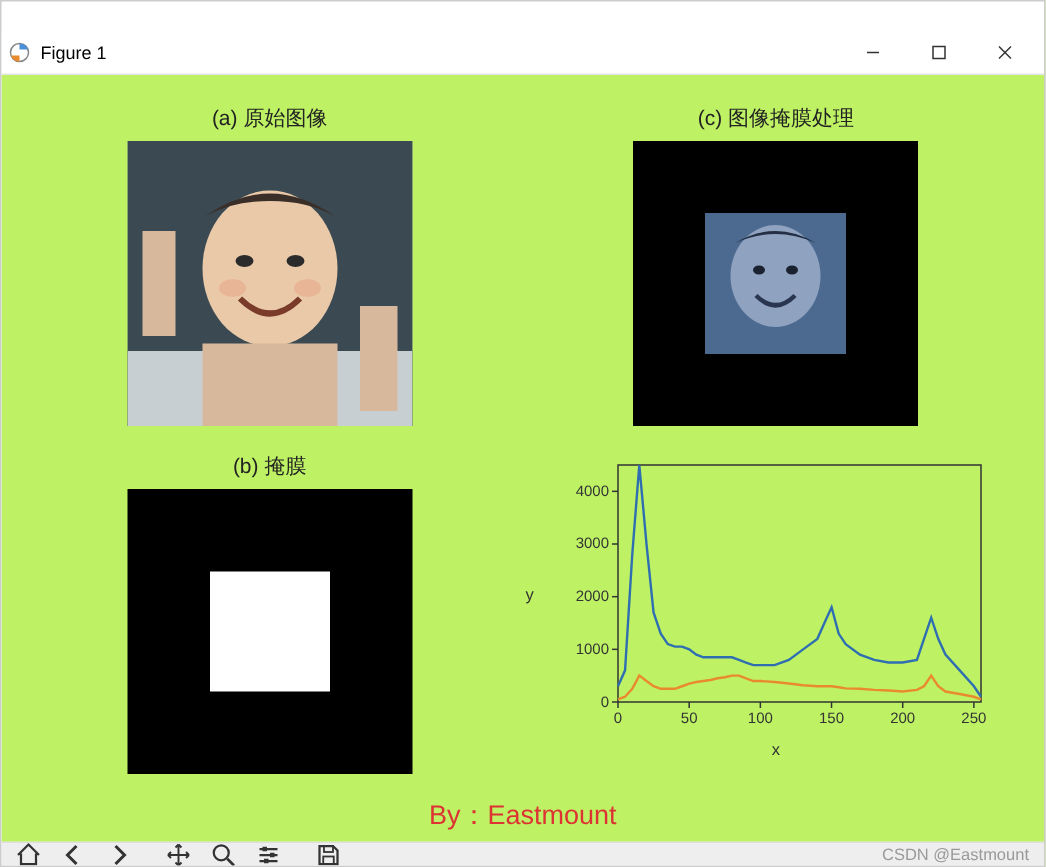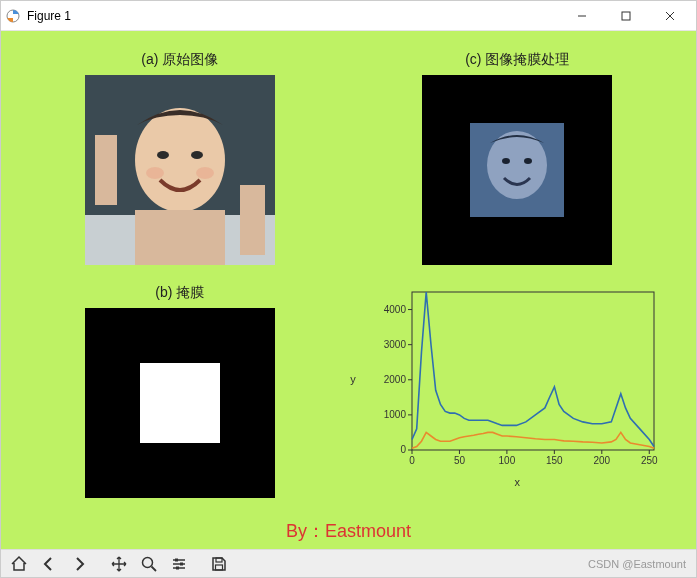--- a/index.html
+++ b/index.html
@@ -12,20 +12,21 @@
     border: 1px solid #ccc;
   }
   
   .titlebar {
     height: 30px;
     display: flex; align-items: center;
     padding: 0 4px;
     background: #fff;
     border-bottom: 1px solid #e5e5e5;
     font-size: 12px;
+    margin-top: 19px;
   }
   .titlebar .app-icon {
     width: 16px; height: 16px; margin-right: 6px;
     display: inline-flex; align-items: center; justify-content: center;
   }
   .titlebar .title { flex: 0 0 auto; }
   .titlebar .spacer { flex: 1; }
   .titlebar .winbtn {
     width: 44px; height: 30px;
     display: inline-flex; align-items: center; justify-content: center;
@@ -90,21 +91,21 @@
   }
   .byline {
     position: absolute; left: 0; right: 0; bottom: 6px;
     text-align: center;
     color: #d33;
     font-size: 18px;
     font-family: Liberation Sans, sans-serif;
   }
   
   .toolbar {
-    height: 28px;
+    height: 16px;
     background: #eee;
     border-top: 1px solid #ddd;
     display: flex; align-items: center;
     padding: 0 4px;
   }
   .toolbar .tbtn {
     width: 28px; height: 26px;
     display: inline-flex; align-items: center; justify-content: center;
     border: 1px solid transparent;
     border-radius: 2px;

